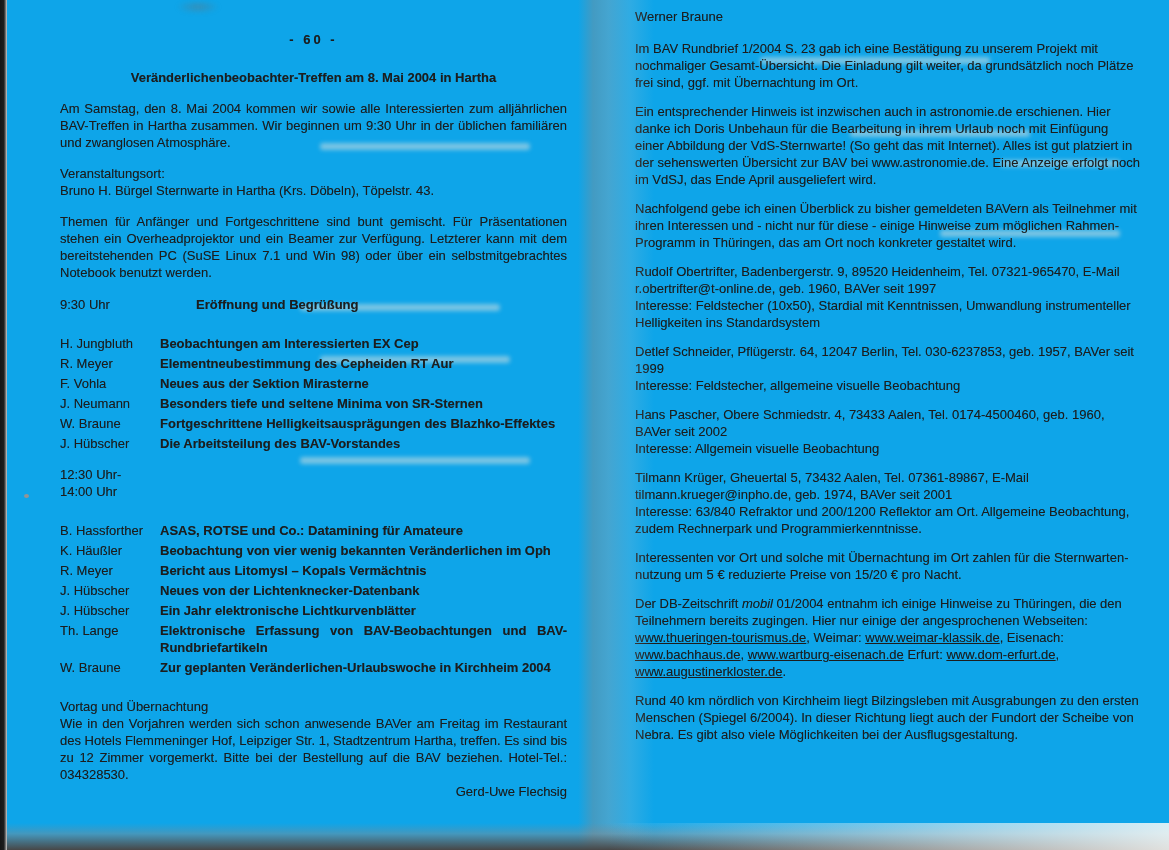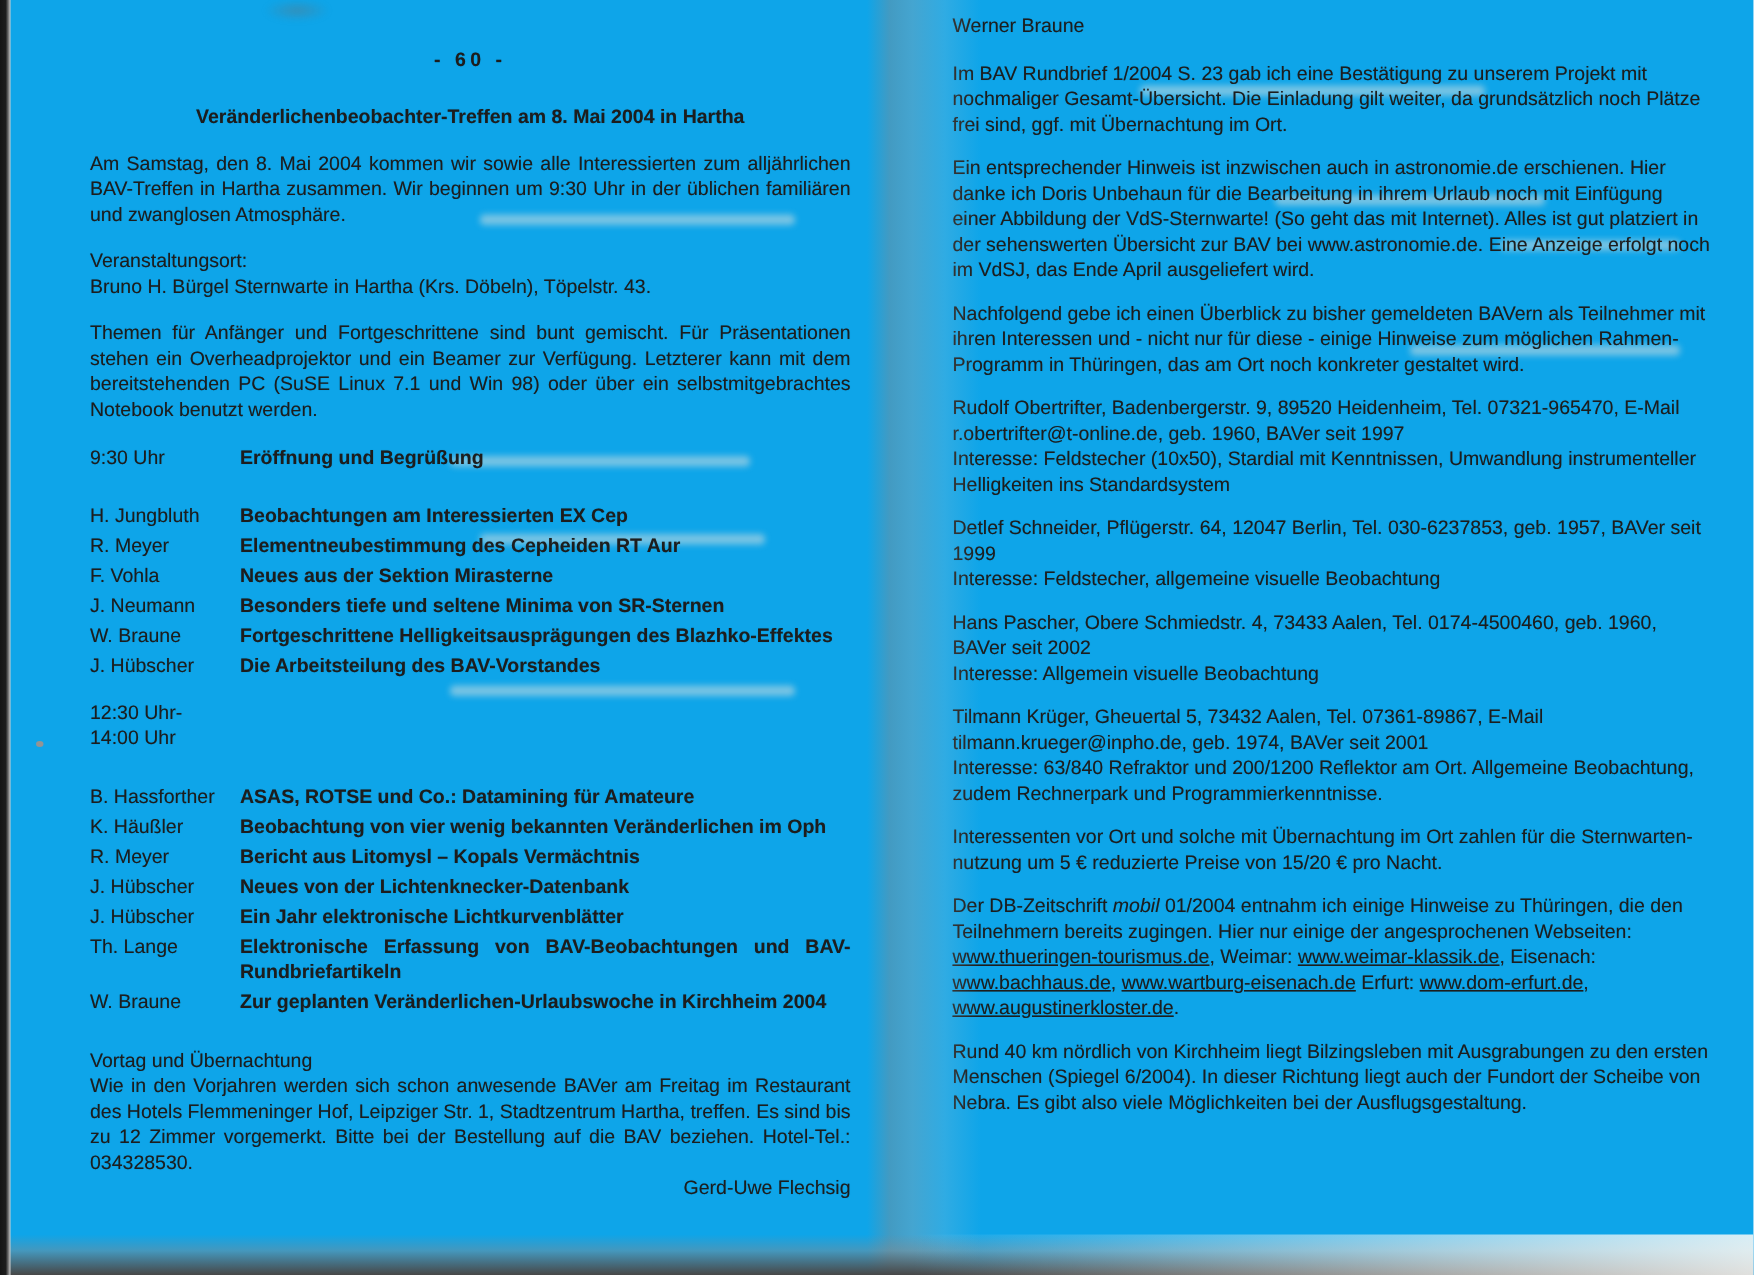--- a/index.html
+++ b/index.html
@@ -24,21 +24,21 @@
   .author{margin-top:8px;}
 
   .para{margin:14px 0 0 0;}
   .just{text-align:justify;}
 
   
   .srow{display:flex;margin-bottom:3px;}
   .scol1{width:100px;flex:none;}
   .scol2{flex:1;font-weight:bold;}
   .block-gap-lg{margin-top:22px;}
-  .block-gap-md{margin-top:15px;}
+  .block-gap-md{margin-top:15px;gap:36px;}
 
   .sig{margin-top:0;text-align:right;}
 
   
   .rp{margin:12px 0 0 0;}
   .seg-it{font-style:italic;}
   .seg-lnk{text-decoration:underline;}
 
   
   .edge-left{position:absolute;left:0;top:0;width:7px;height:850px;

